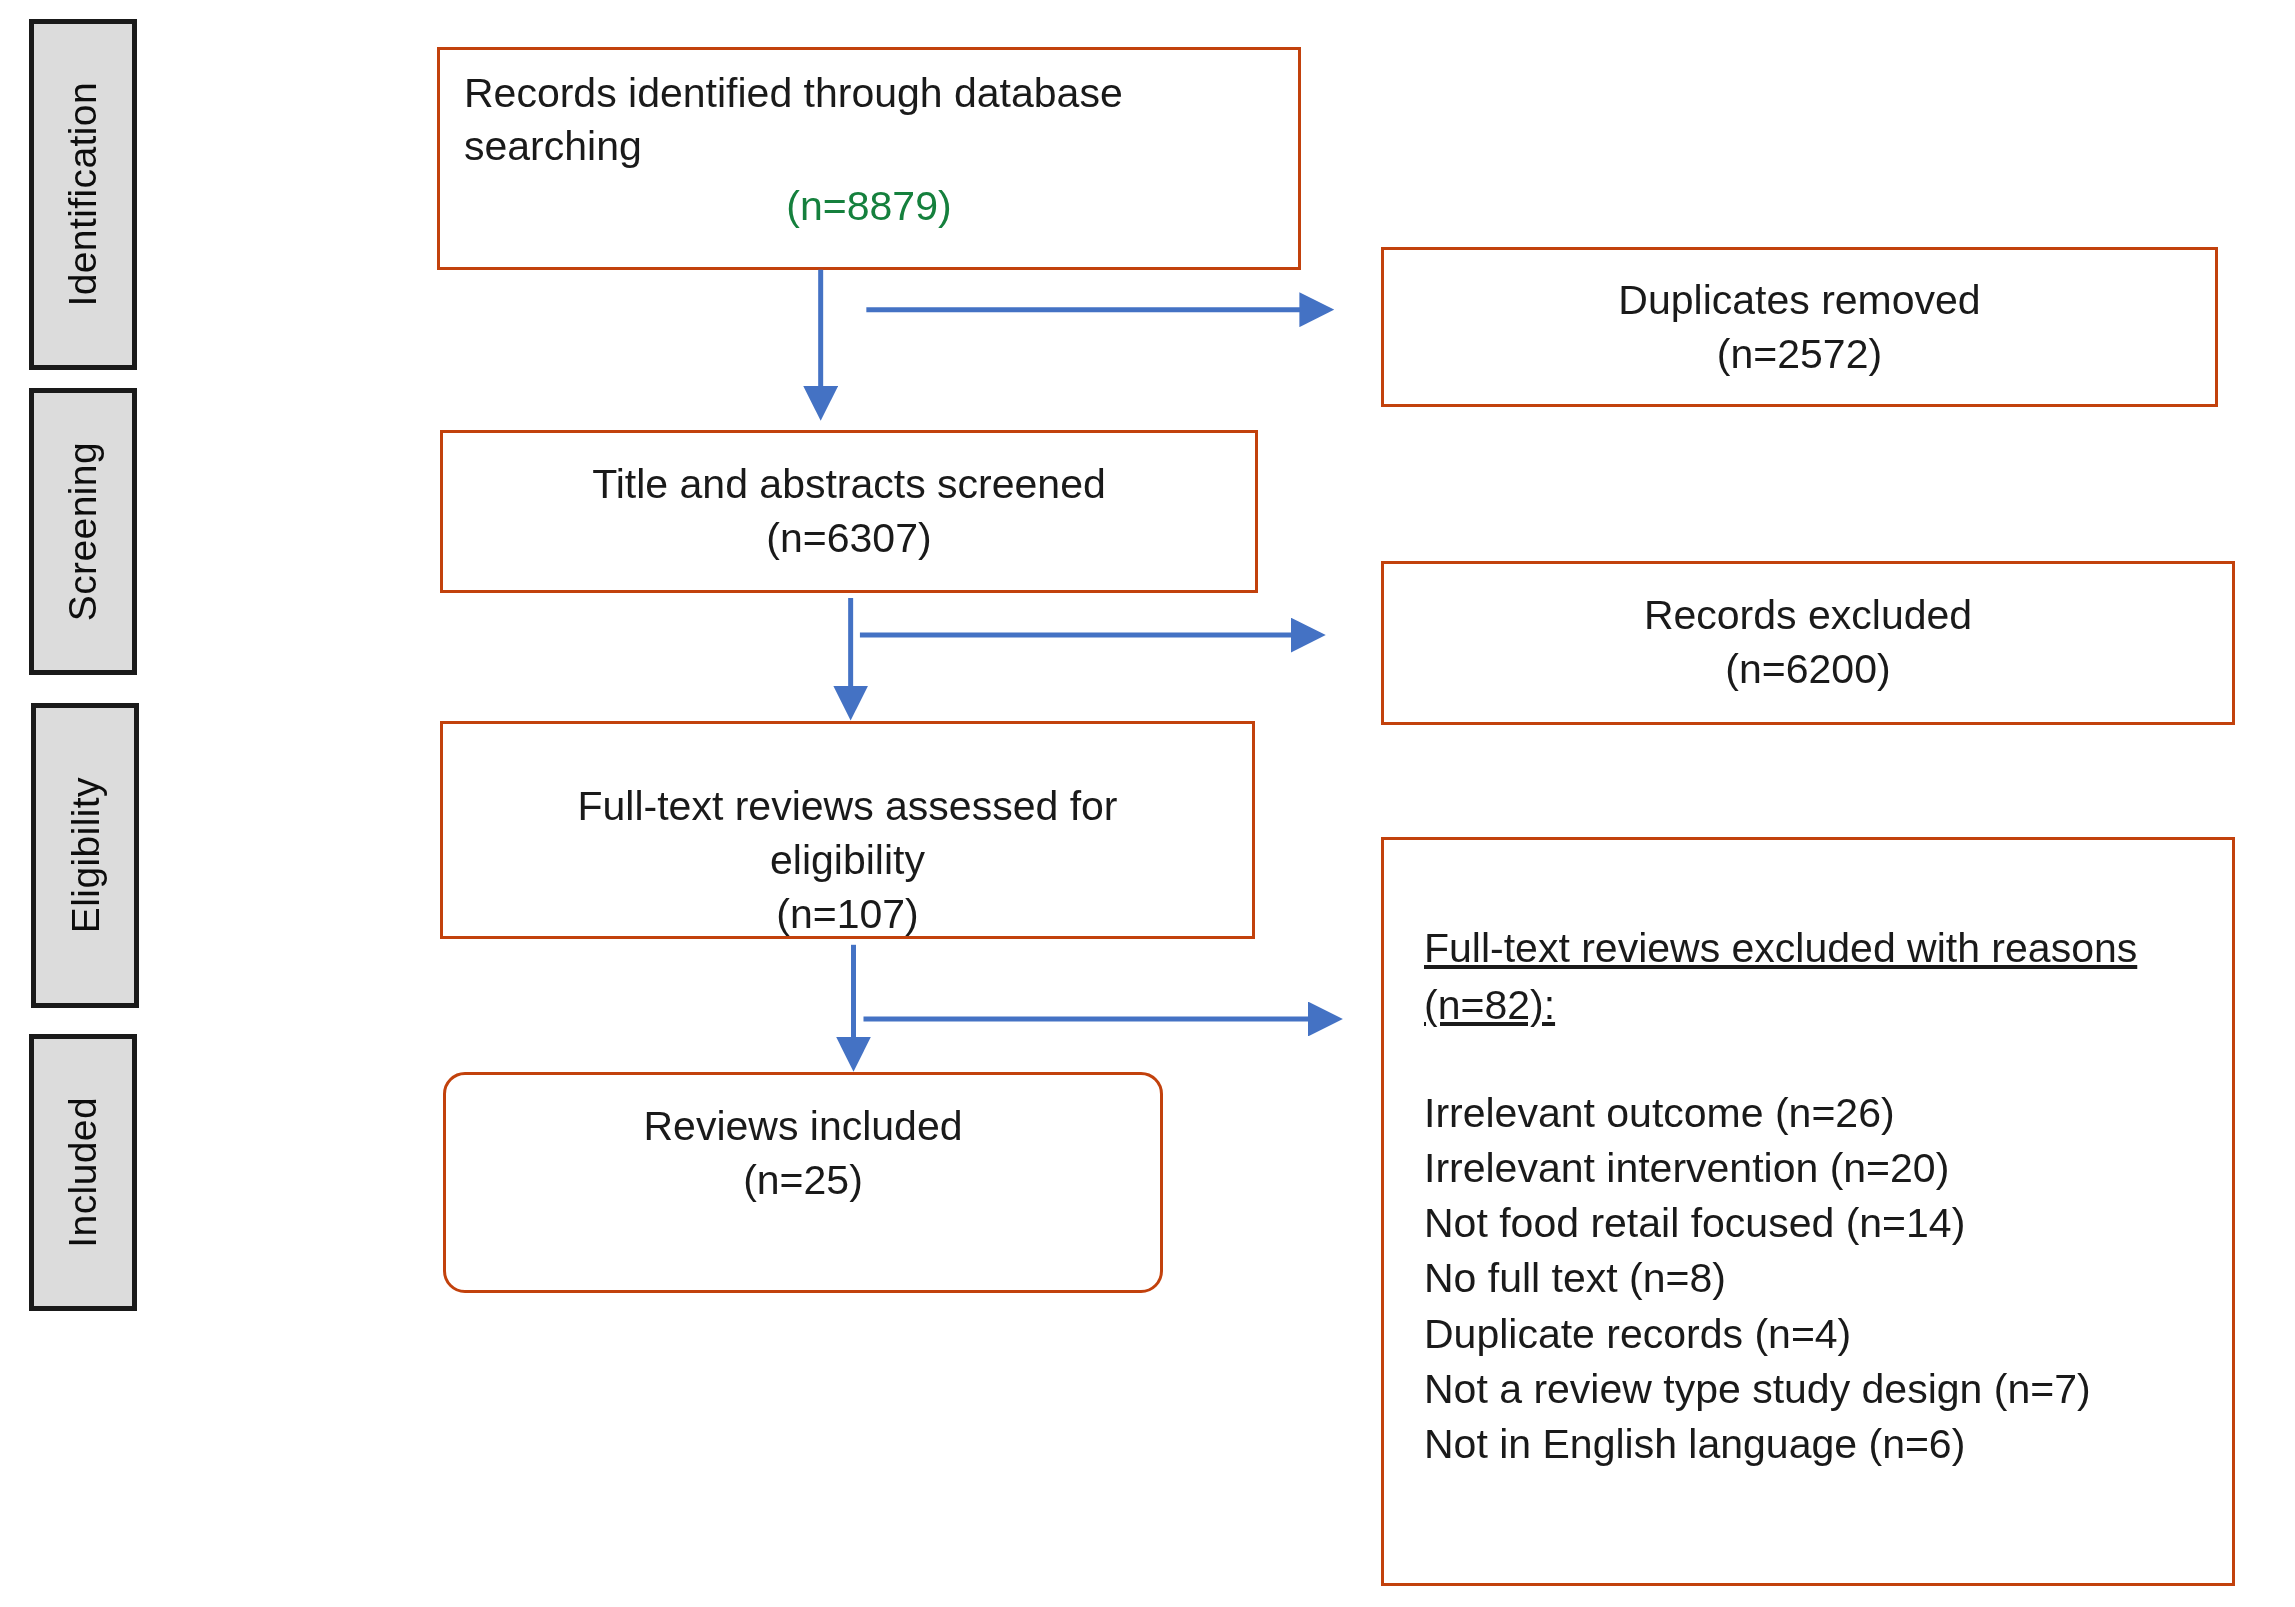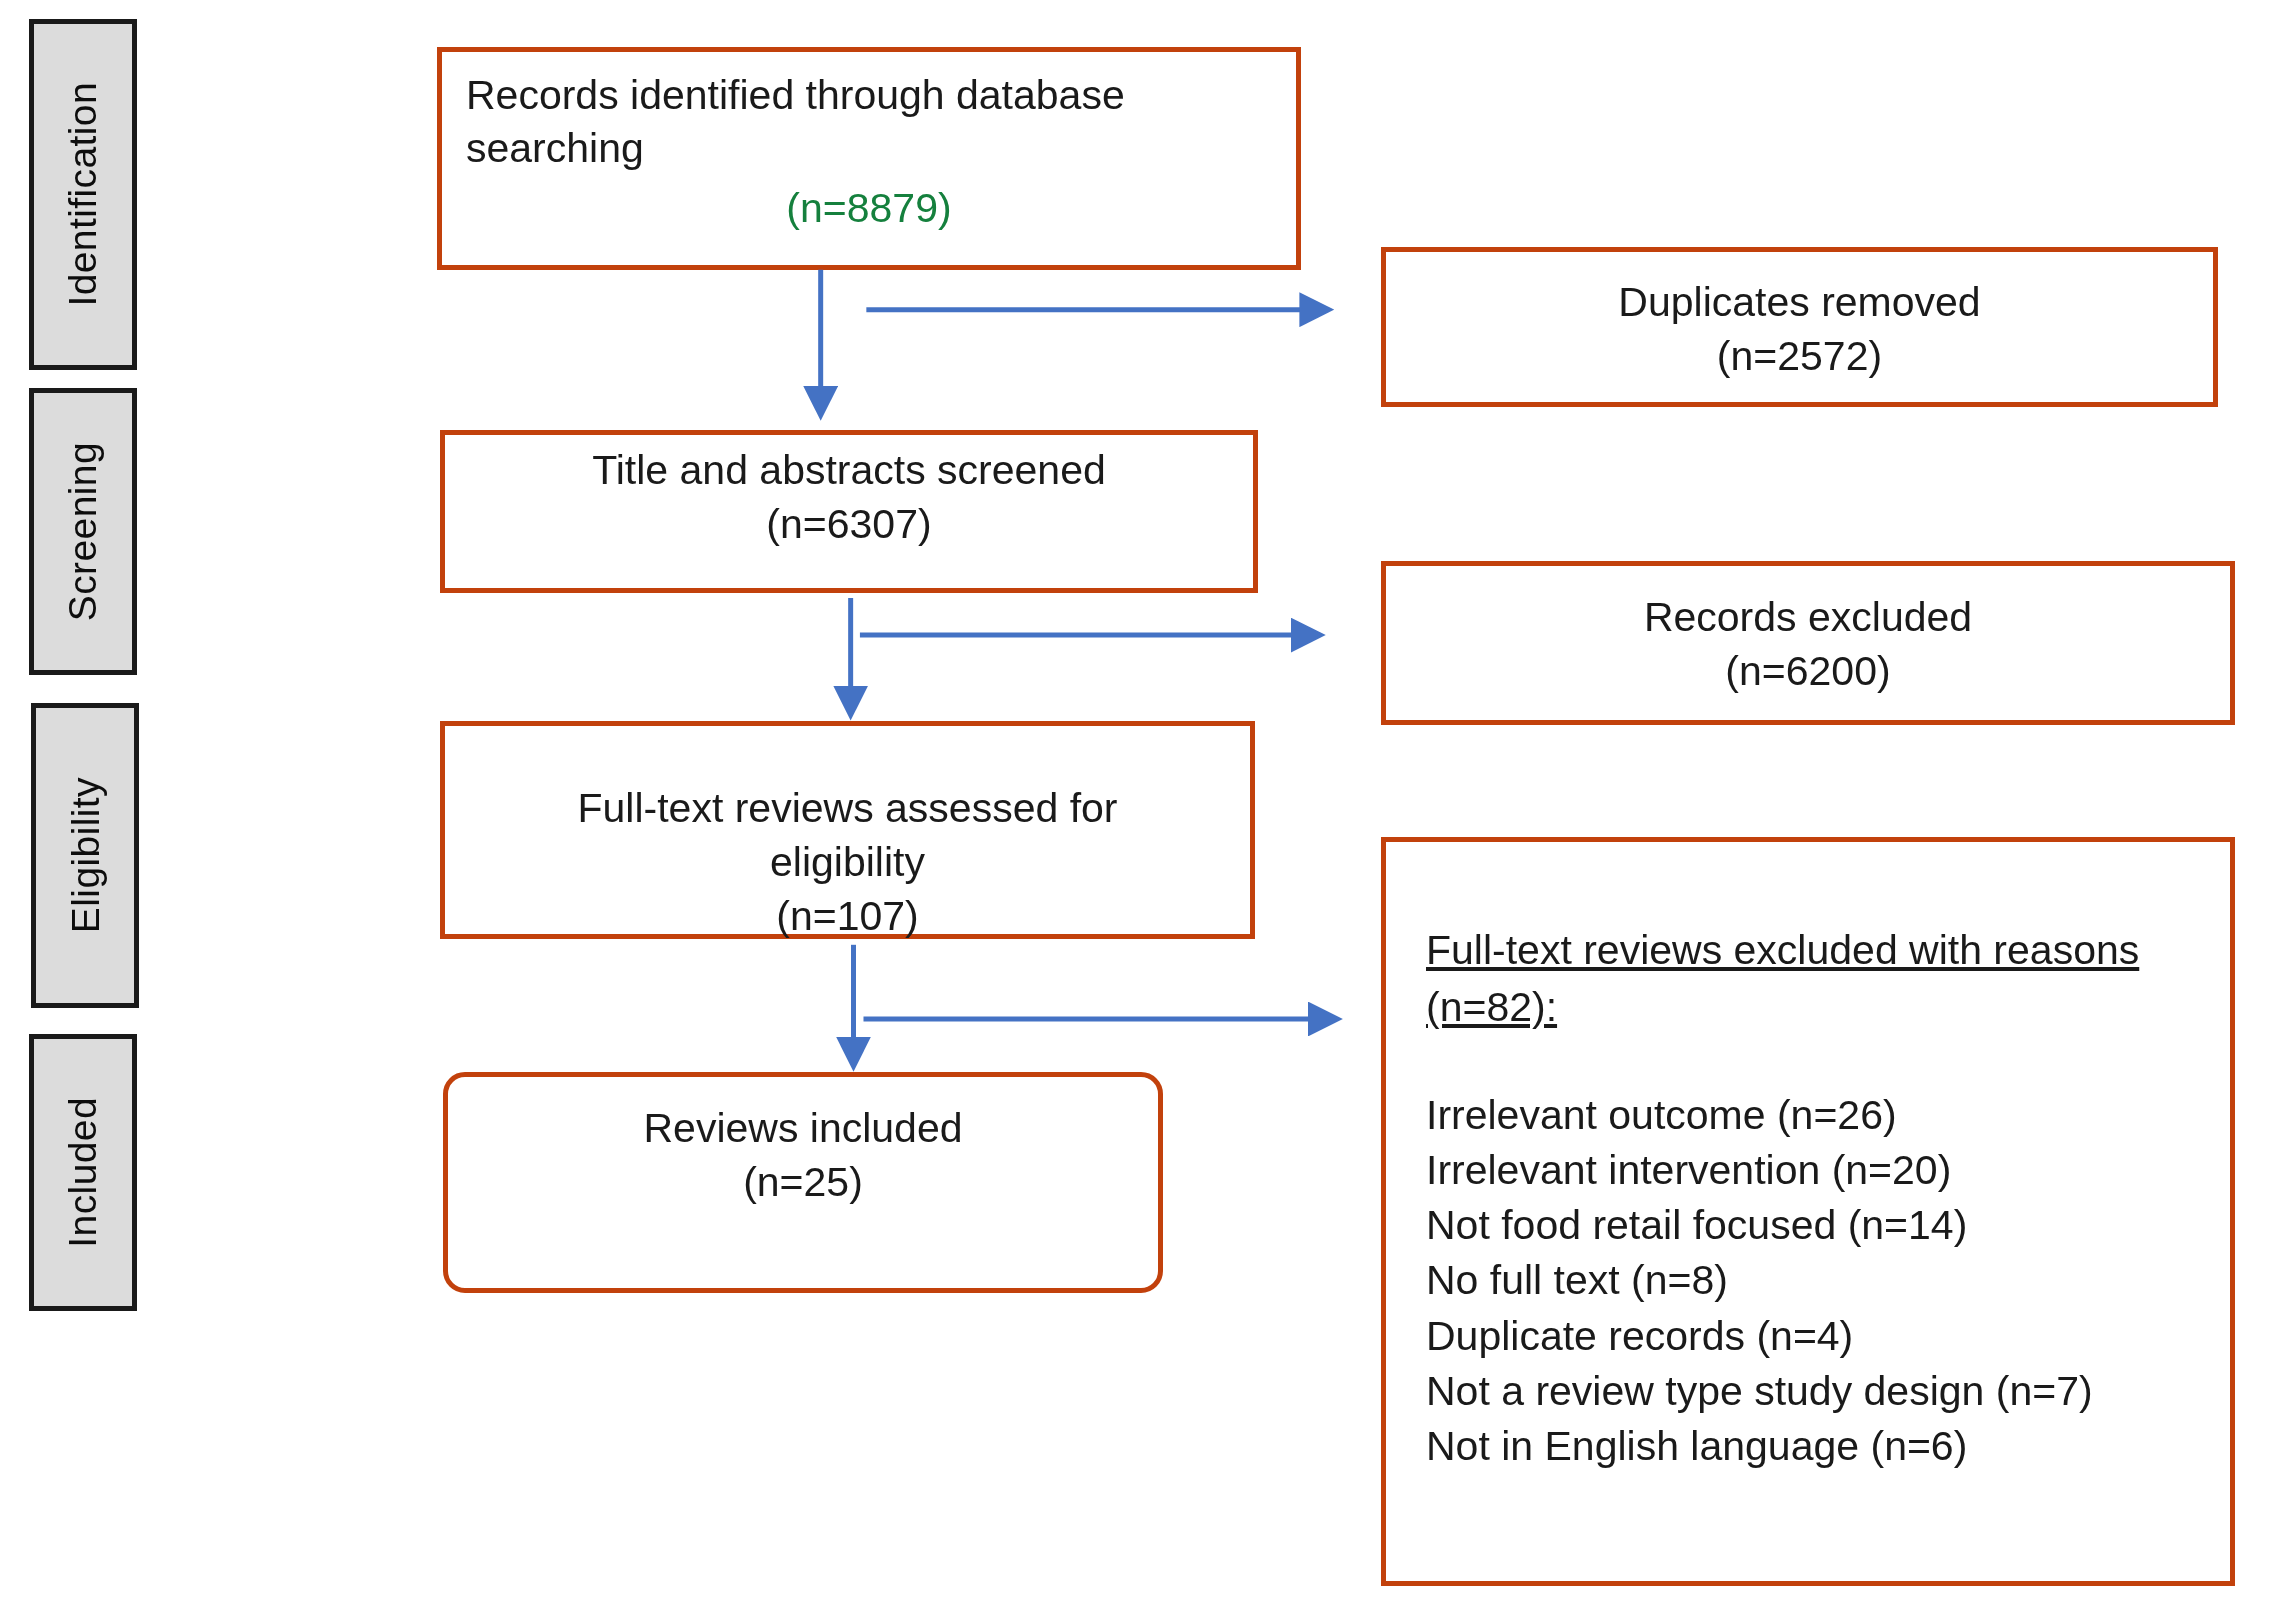--- a/index.html
+++ b/index.html
@@ -34,21 +34,21 @@
     line-height: 1;
     letter-spacing: 0.4px;
     color: #0d0d0d;
     white-space: nowrap;
   }
 
   
   .flow-box {
     position: absolute;
     background: #ffffff;
-    border: 5px solid #c2410c;
+    border: 3px solid #c2410c;
     box-sizing: border-box;
   }
 
   
   .b1-title {
     position: absolute;
     left: 24px;  top: 17px;  right: 14.3px;
     font-size: 41px; line-height: 1.30;
     text-align: left;
     white-space: pre-line;
@@ -120,21 +120,21 @@
 searching</div>
     <div class="b1-count">(n=8879)</div>
   </div>
 
   <div class="flow-box" style="left:1381px; top:247px; width:837px; height:160px;">
     <div class="b-center-block" style="top:23px;">Duplicates removed
 (n=2572)</div>
   </div>
 
   <div class="flow-box" style="left:440px; top:430px; width:818px; height:163px;">
-    <div class="b-center-block" style="top:8px;">Title and abstracts screened
+    <div class="b-center-block" style="top:24px;">Title and abstracts screened
 (n=6307)</div>
   </div>
 
   <div class="flow-box" style="left:1381px; top:561px; width:854px; height:164px;">
     <div class="b-center-block" style="top:24px;">Records excluded
 (n=6200)</div>
   </div>
 
   <div class="flow-box" style="left:440px; top:721px; width:815px; height:218px;">
     <div class="b-center-block" style="top:24px;margin-top:31px;">Full-text reviews assessed for

